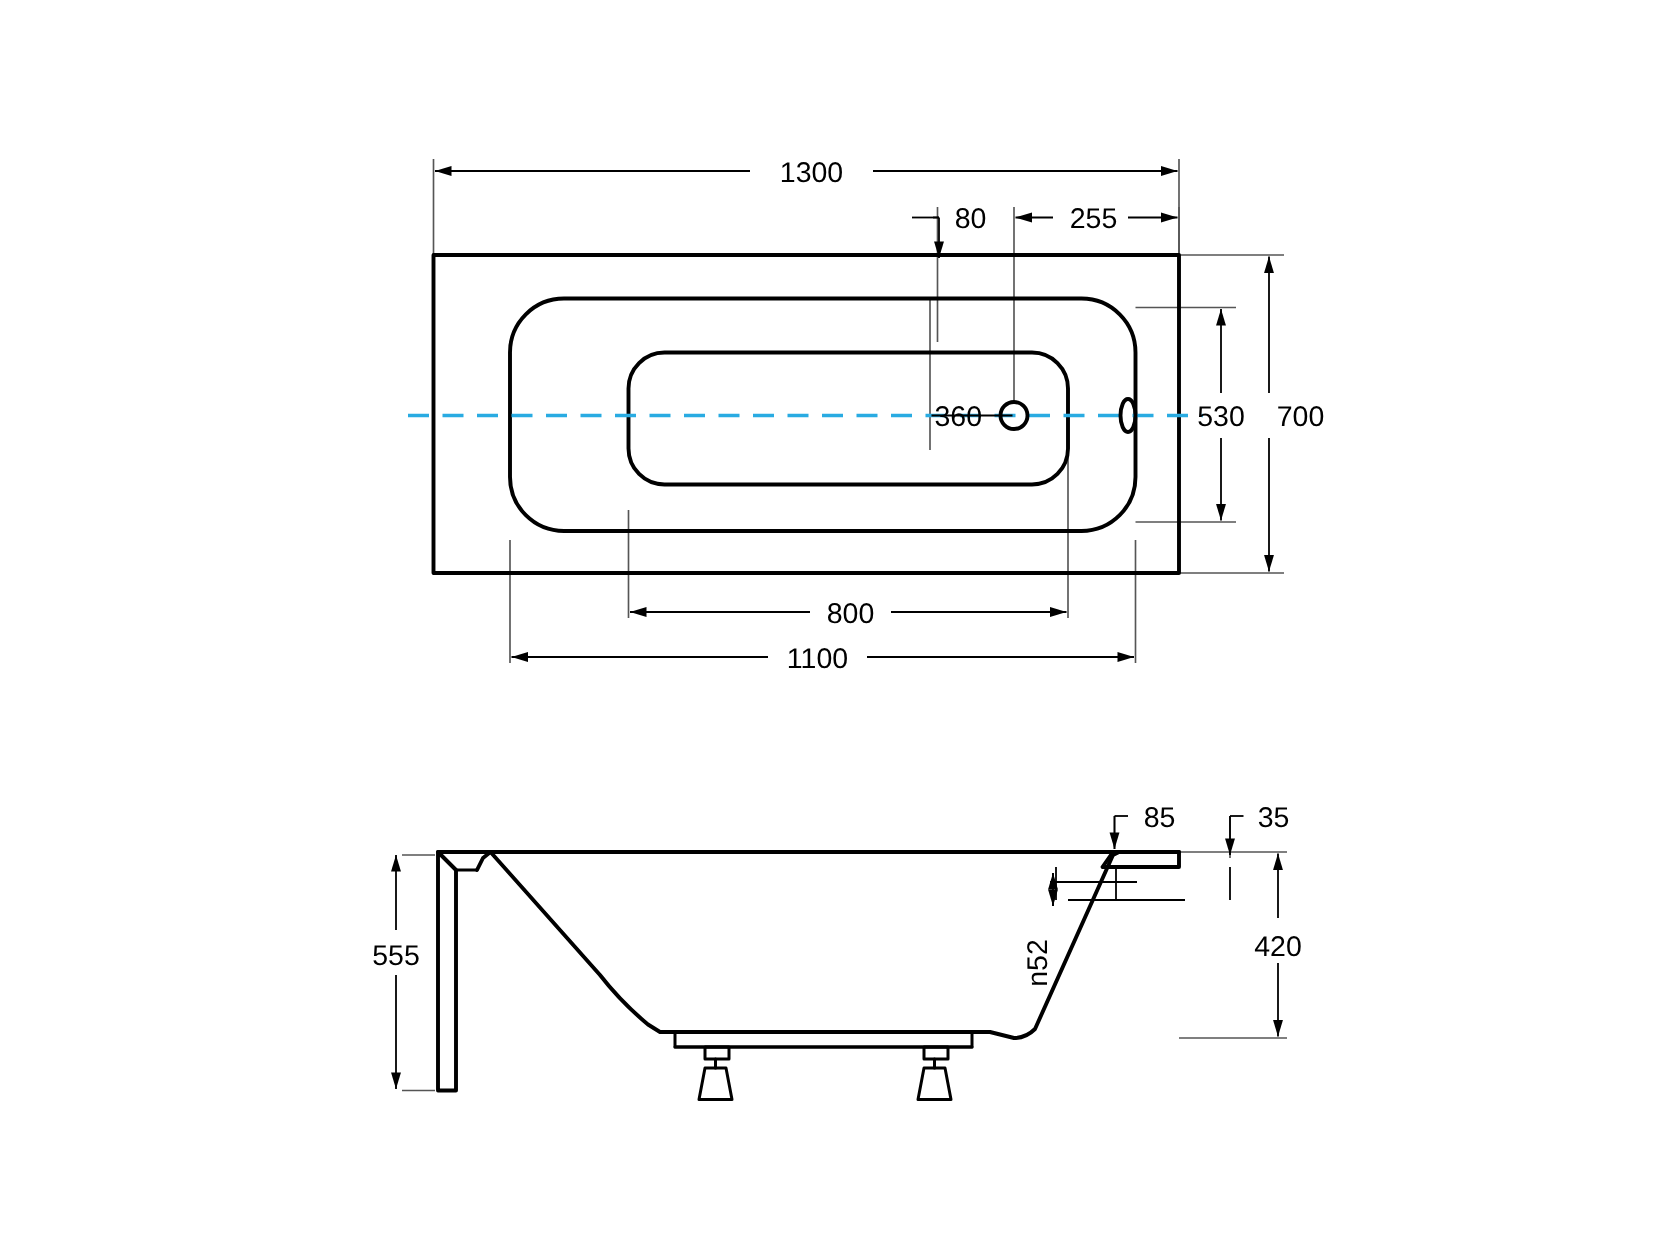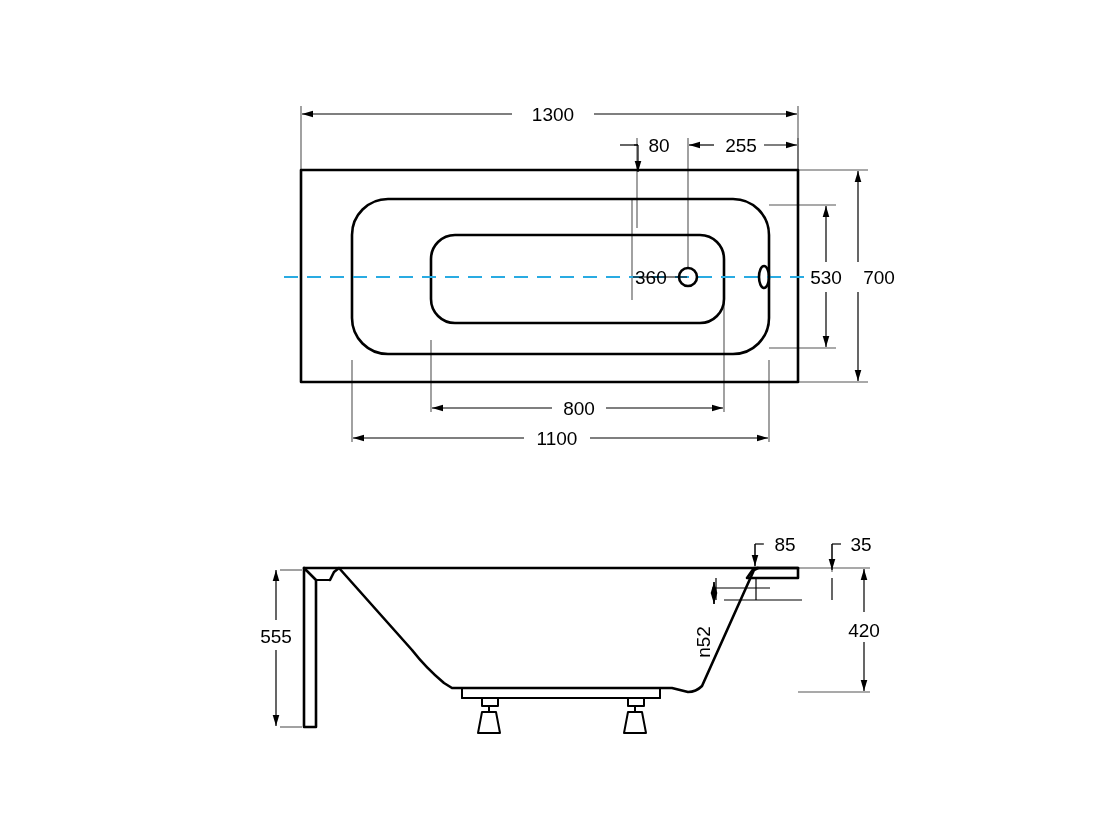--- a/index.html
+++ b/index.html
@@ -12,21 +12,20 @@
     width: 1113px;
     height: 834px;
     font-family: "Liberation Sans", sans-serif;
     overflow: hidden;
   }
   #drawing-root {
     position: relative;
     width: 975px;
     height: 834px;
     background: #ffffff;
-    padding-left: 12px;
   }
   svg.canvas {
     display: block;
     width: 1113px;
     height: 834px;
   }
   text {
     font-family: "Liberation Sans", sans-serif;
     fill: #000000;
   }

